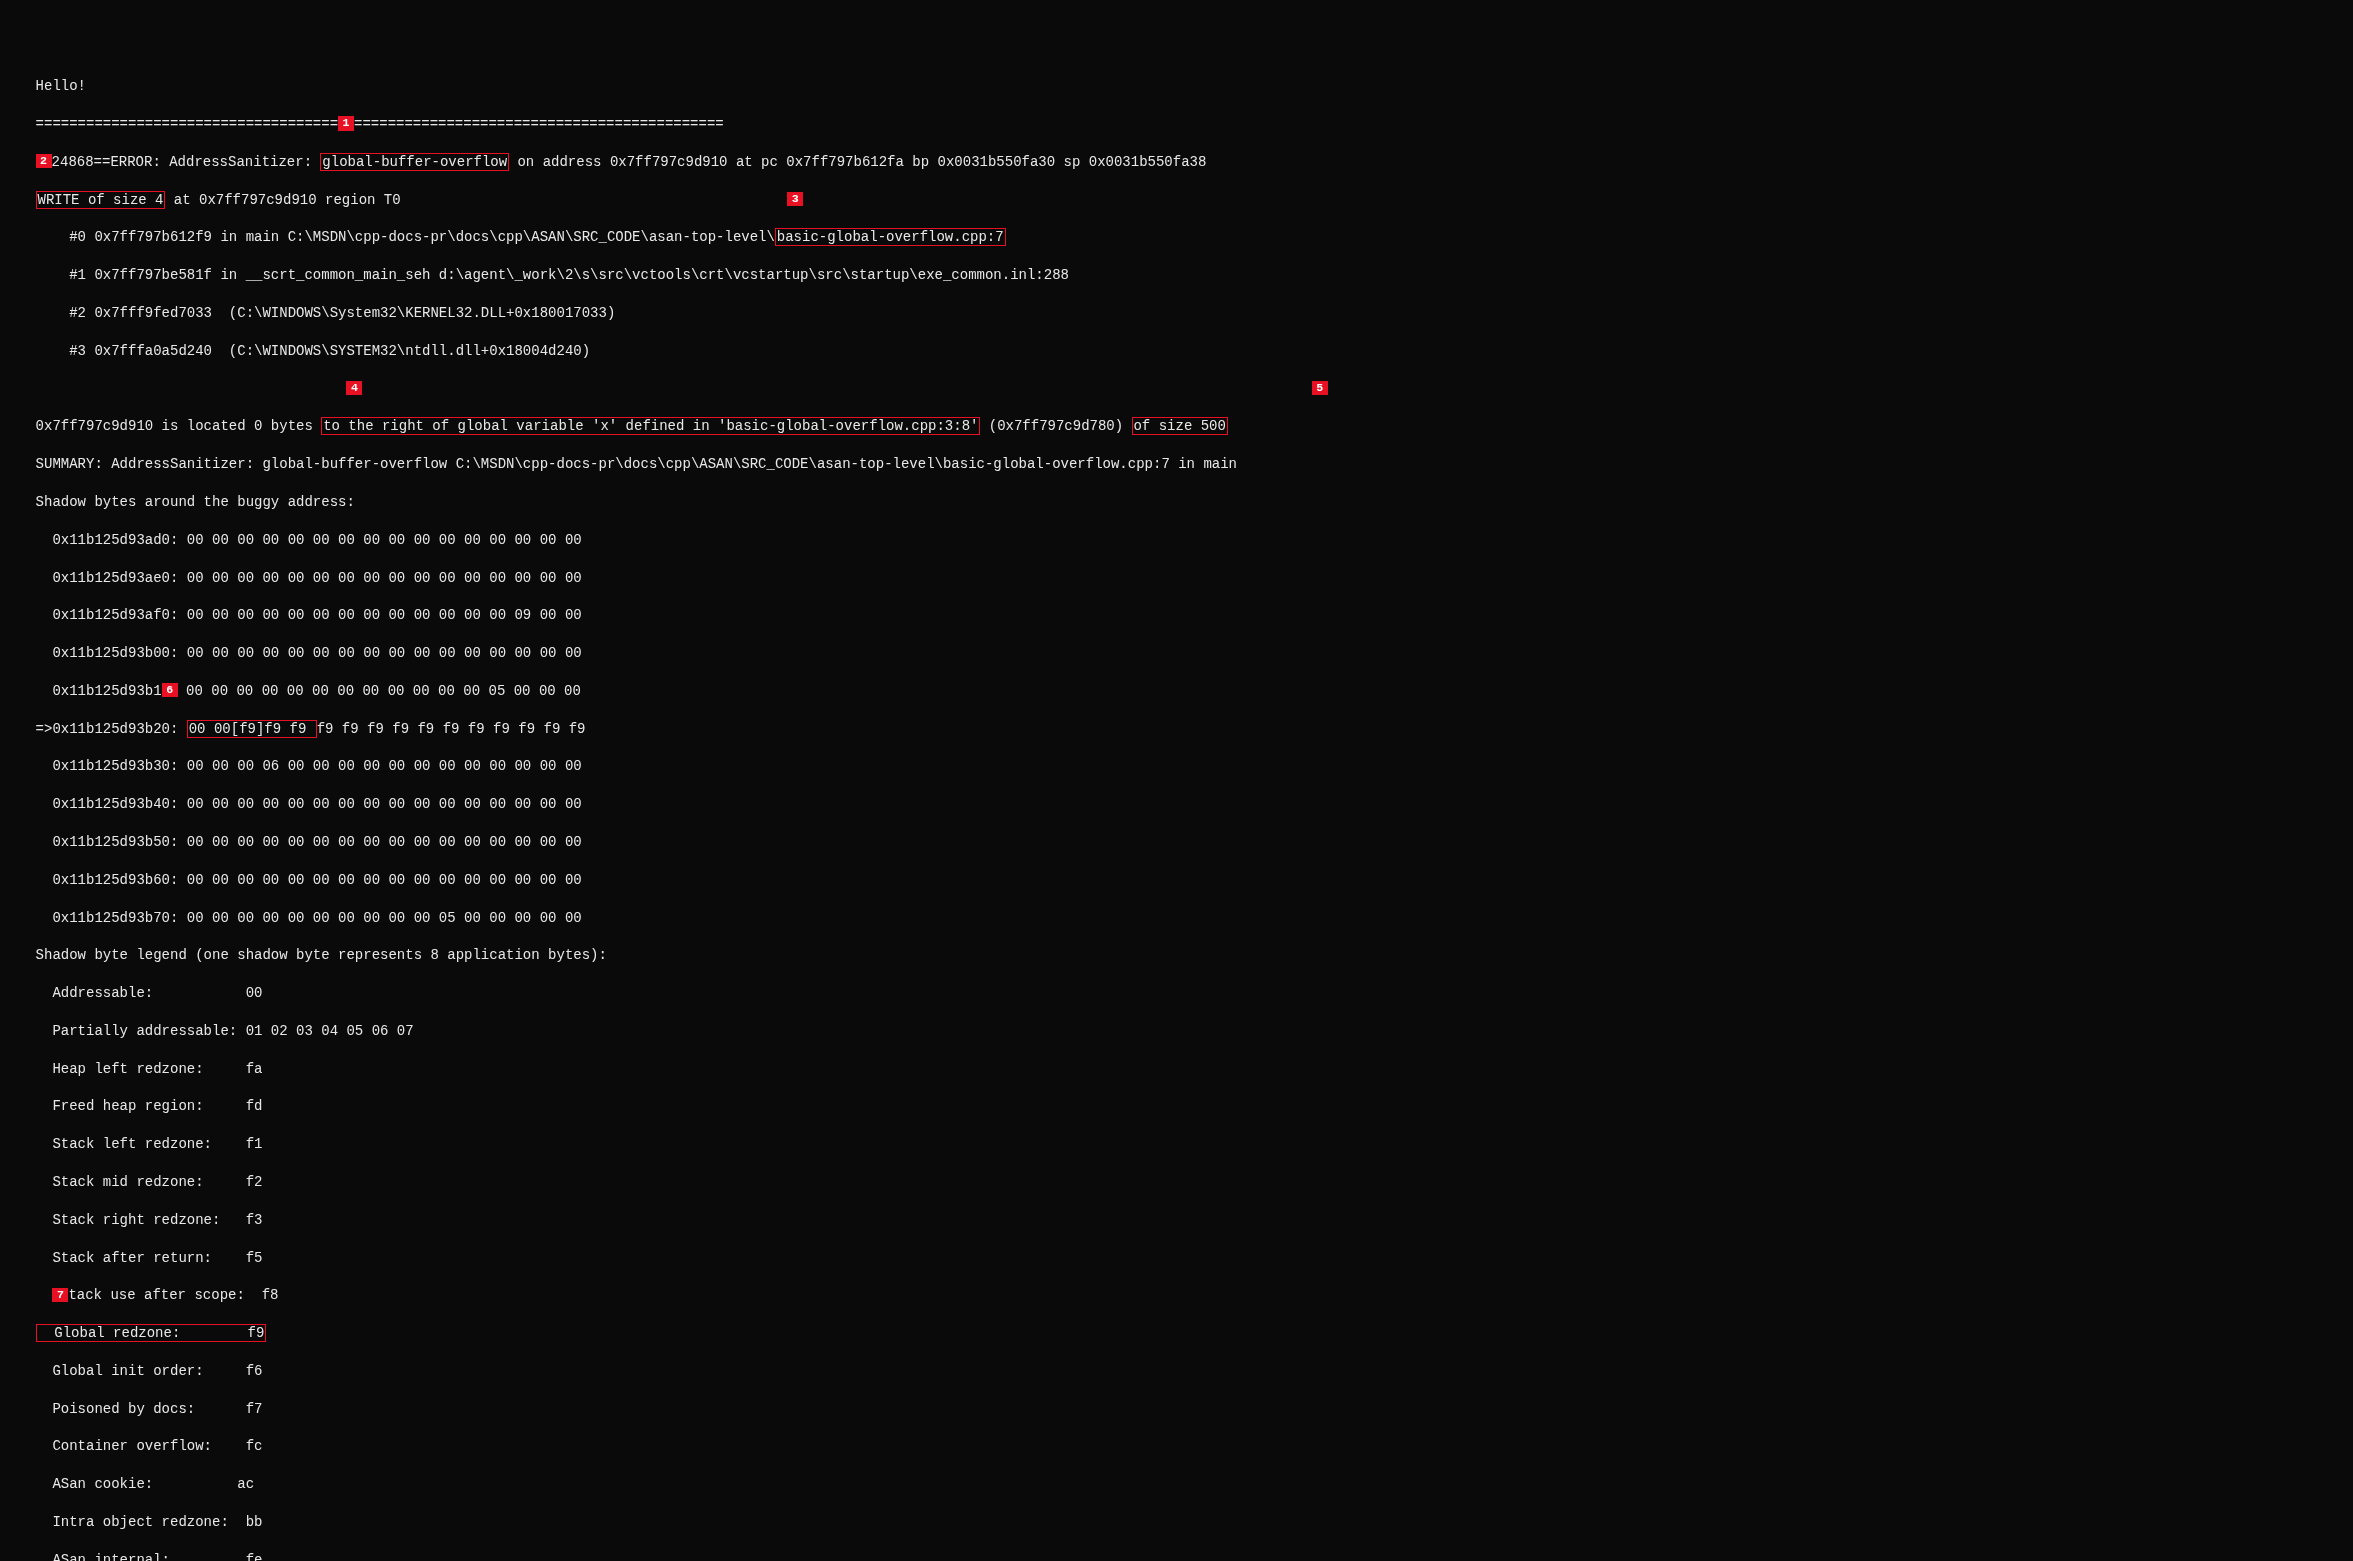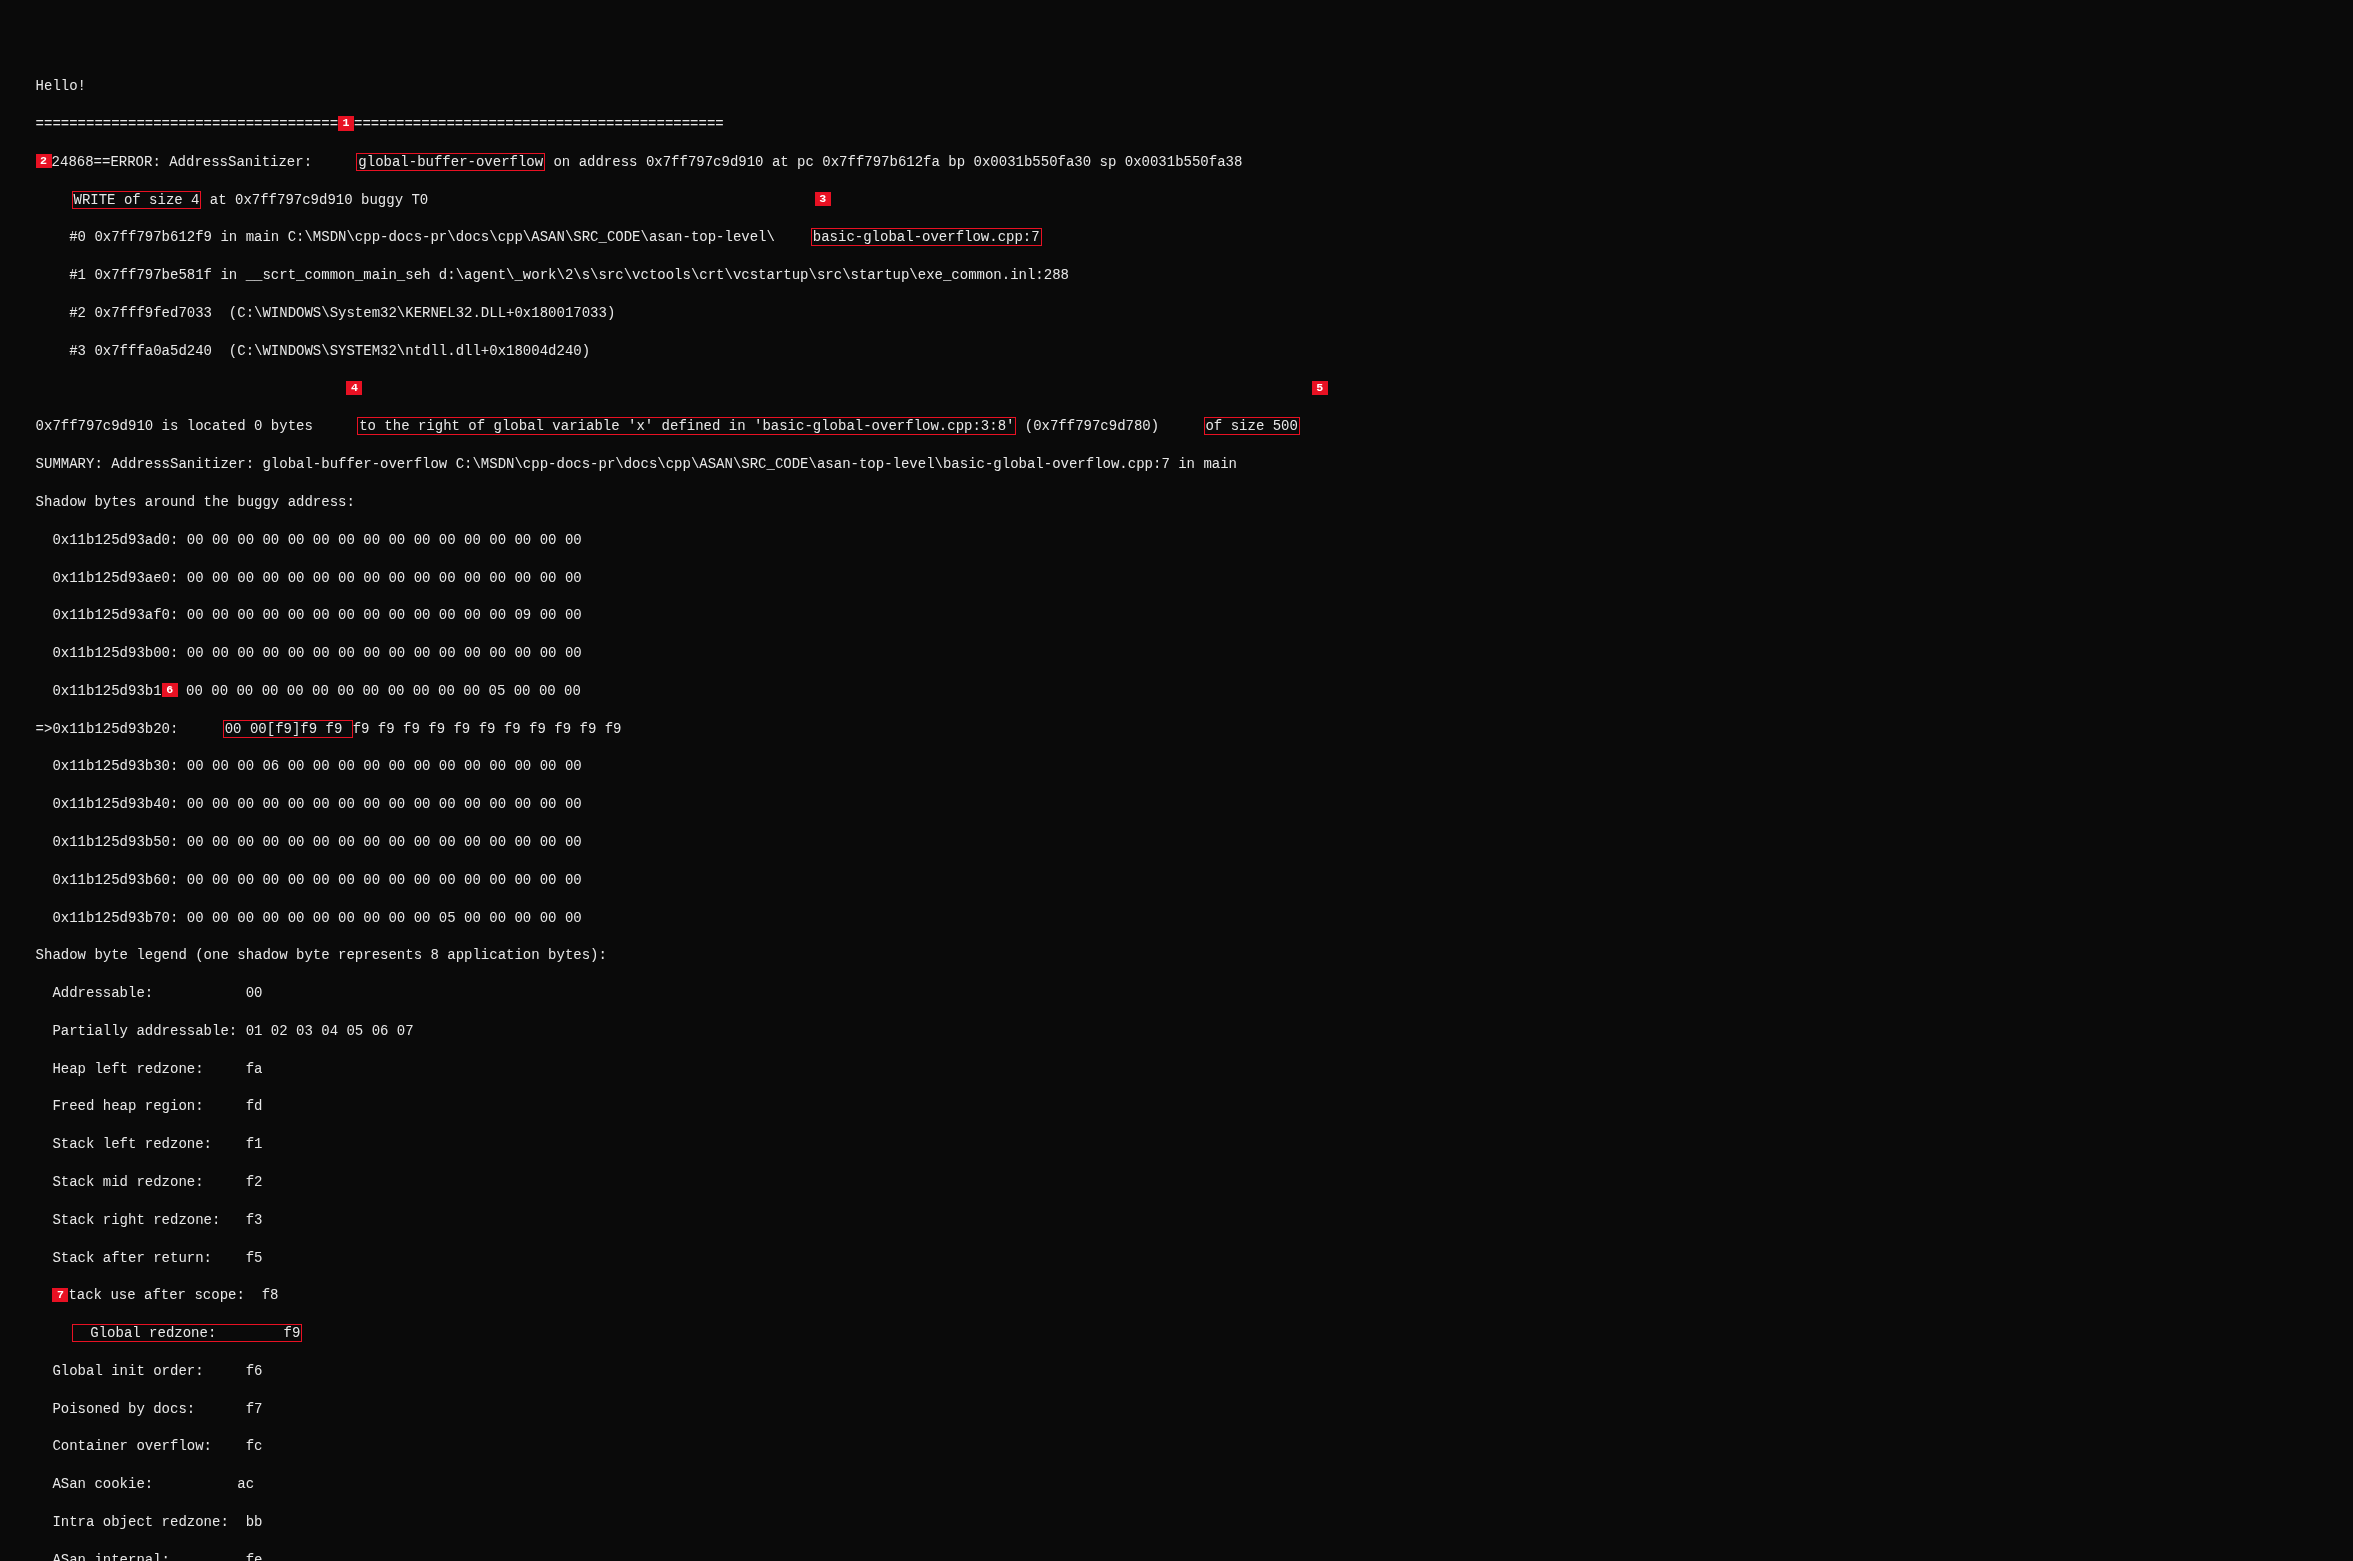--- a/index.html
+++ b/index.html
@@ -25,32 +25,31 @@
     font-weight:bold;
     padding:0 2.7px;
     line-height:14.3px;
     vertical-align:middle;
     position:relative;
     top:-0.9px;
   }
   .box {
     border:0.9px solid #e81123;
     padding:0 0.9px;
-    margin-left:36px;
   }
 </style>
 </head>
 <body>
 
 
 
 <div class="line"><span>Hello!</span></div>
 <div class="line"><span>====================================</span><span class="callout">1</span><span>============================================</span></div>
 <div class="line"><span class="callout">2</span><span>24868==ERROR: AddressSanitizer: </span><span class="box">global-buffer-overflow</span><span> on address 0x7ff797c9d910 at pc 0x7ff797b612fa bp 0x0031b550fa30 sp 0x0031b550fa38</span></div>
-<div class="line"><span class="box">WRITE of size 4</span><span> at 0x7ff797c9d910 buggy T0</span>                                              <span class="callout">3</span></div>
+<div class="line"><span class="box">WRITE of size 4</span><span> at 0x7ff797c9d910 region T0</span>                                              <span class="callout">3</span></div>
 <div class="line"><span>    #0 0x7ff797b612f9 in main C:\MSDN\cpp-docs-pr\docs\cpp\ASAN\SRC_CODE\asan-top-level\</span><span class="box">basic-global-overflow.cpp:7</span></div>
 <div class="line"><span>    #1 0x7ff797be581f in __scrt_common_main_seh d:\agent\_work\2\s\src\vctools\crt\vcstartup\src\startup\exe_common.inl:288</span></div>
 <div class="line"><span>    #2 0x7fff9fed7033  (C:\WINDOWS\System32\KERNEL32.DLL+0x180017033)</span></div>
 <div class="line"><span>    #3 0x7fffa0a5d240  (C:\WINDOWS\SYSTEM32\ntdll.dll+0x18004d240)</span></div>
 <div class="line">                                     <span class="callout">4</span>                                                                                                                 <span class="callout">5</span></div>
 <div class="line"><span>0x7ff797c9d910 is located 0 bytes </span><span class="box">to the right of global variable 'x' defined in 'basic-global-overflow.cpp:3:8'</span><span> (0x7ff797c9d780) </span><span class="box">of size 500</span></div>
 <div class="line"><span>SUMMARY: AddressSanitizer: global-buffer-overflow C:\MSDN\cpp-docs-pr\docs\cpp\ASAN\SRC_CODE\asan-top-level\basic-global-overflow.cpp:7 in main</span></div>
 <div class="line"><span>Shadow bytes around the buggy address:</span></div>
 <div class="line"><span>  0x11b125d93ad0: 00 00 00 00 00 00 00 00 00 00 00 00 00 00 00 00</span></div>
 <div class="line"><span>  0x11b125d93ae0: 00 00 00 00 00 00 00 00 00 00 00 00 00 00 00 00</span></div>

